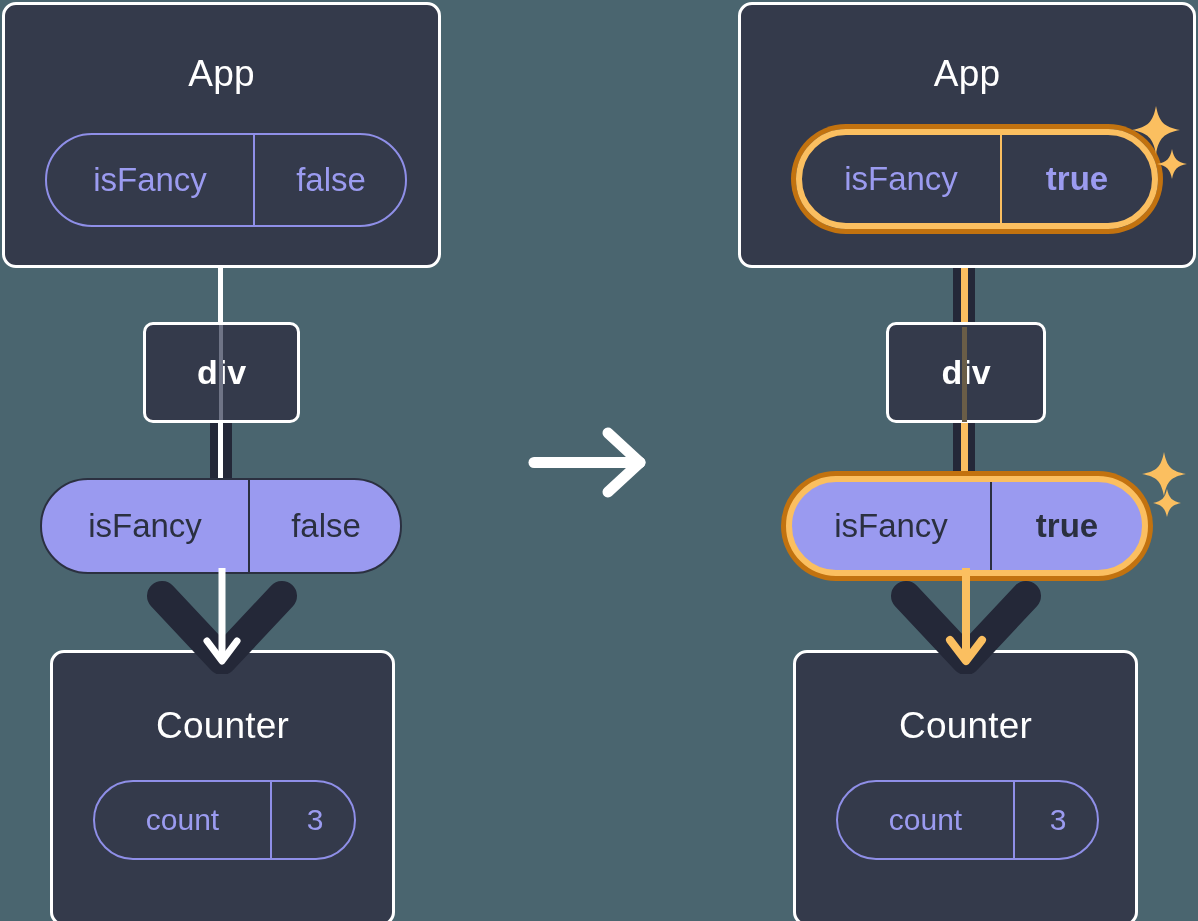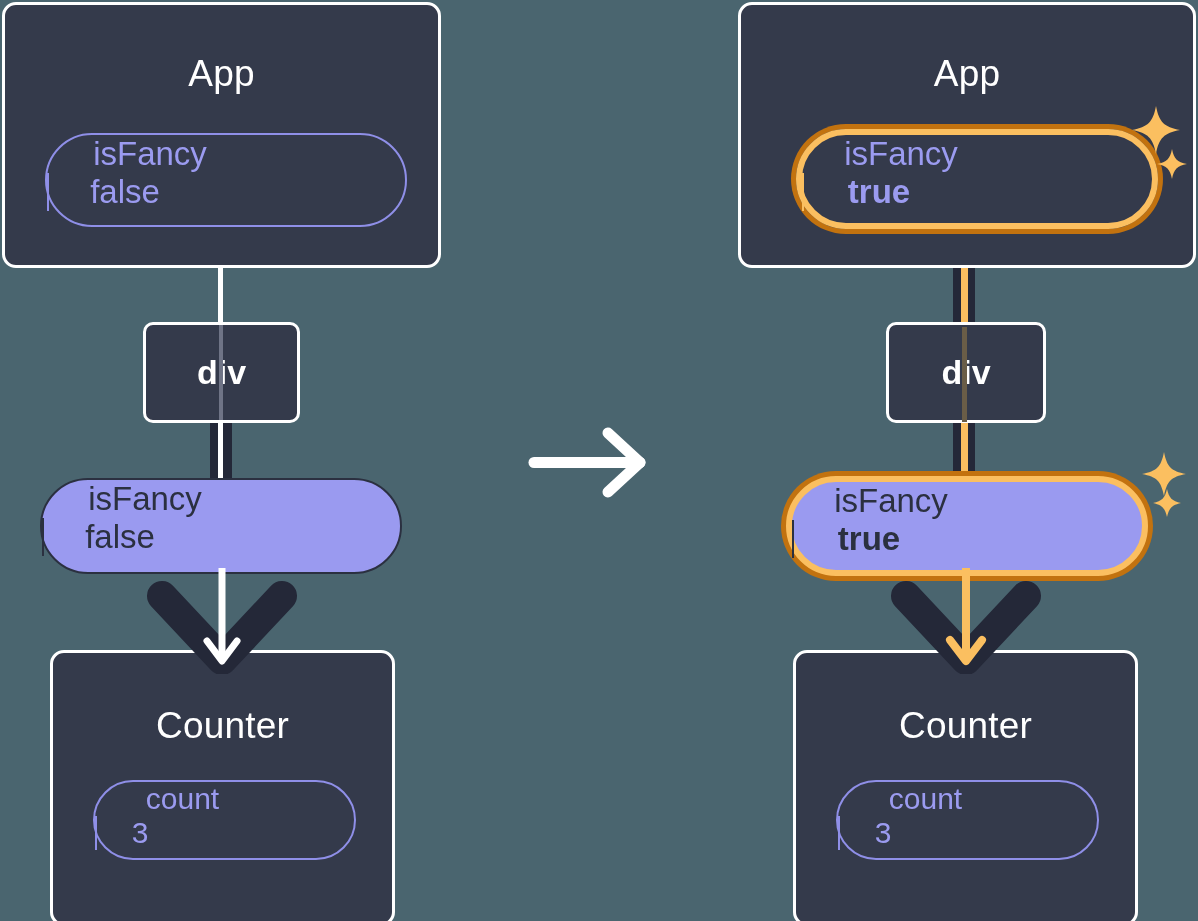--- a/index.html
+++ b/index.html
@@ -41,21 +41,20 @@
     z-index:7;
   }
 
   
   .pill{
     position:absolute;
     display:flex;align-items:stretch;
     border-radius:999px;
     box-sizing:border-box;
     z-index:8;
-    flex-direction:column;
   }
   .pill .cell{
     display:flex;align-items:center;justify-content:center;
     font-size:33px;
     white-space:nowrap;
     box-sizing:border-box;
   }
   .pill .cell.key{flex:0 0 auto;}
   .pill .cell.val{flex:0 0 auto;}
 

